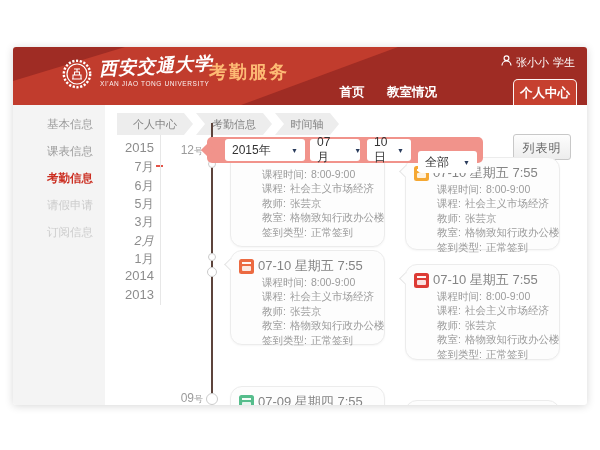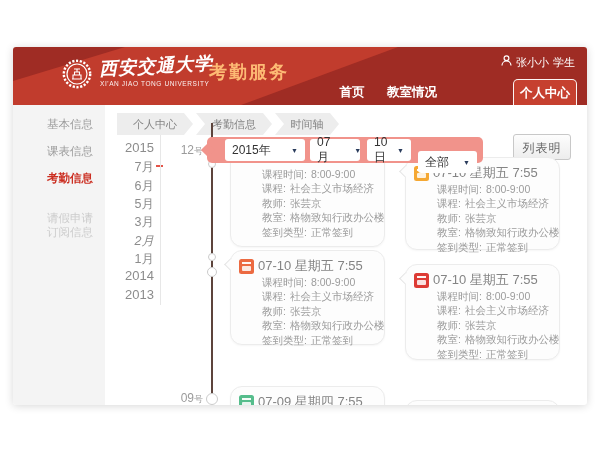--- a/index.html
+++ b/index.html
@@ -23,21 +23,21 @@
             font-size:12.5px;font-weight:bold;cursor:pointer;}
   .n0{left:319px;width:40px;} .n1{left:369px;width:60px;} .n2{left:438px;width:60px;}
   .nav-tab{position:absolute;left:500px;top:32px;width:64px;height:26px;line-height:26px;text-align:center;
            background:#c6402f;border:1px solid rgba(255,255,255,.95);border-bottom:none;border-radius:5px 5px 0 0;
            color:#fff;font-size:12.5px;font-weight:bold;box-sizing:border-box;cursor:pointer;}
 
   
   .sidebar{position:absolute;left:0;top:58px;width:92px;height:300px;background:#f4f4f4;}
   .side-item{position:absolute;left:34px;height:14px;line-height:14px;font-size:11.5px;color:#9a9a9a;
              white-space:nowrap;cursor:pointer;}
-  .si0{top:12px;} .si1{top:39px;} .si2{top:66px;} .si3{top:93px;margin-top:13px;} .si4{top:120px;}
+  .si0{top:12px;} .si1{top:39px;} .si2{top:66px;} .si3{top:93px;} .si4{top:120px;}
   .side-item.active{color:#cb2e21;font-weight:bold;}
   .side-item.muted{color:#cccccc;}
 
   
   .crumbs{position:absolute;left:104px;top:66px;height:22px;display:flex;gap:3px;}
   .crumb{height:22px;line-height:22px;background:#ededed;color:#828282;font-size:11px;text-align:center;cursor:pointer;}
   .cr0{width:76px;clip-path:polygon(0 0,calc(100% - 9px) 0,100% 50%,calc(100% - 9px) 100%,0 100%);}
   .cr1{width:76px;clip-path:polygon(0 0,calc(100% - 9px) 0,100% 50%,calc(100% - 9px) 100%,0 100%,9px 50%);}
   .cr2{width:64px;clip-path:polygon(0 0,calc(100% - 9px) 0,100% 50%,calc(100% - 9px) 100%,0 100%,9px 50%);}
 

